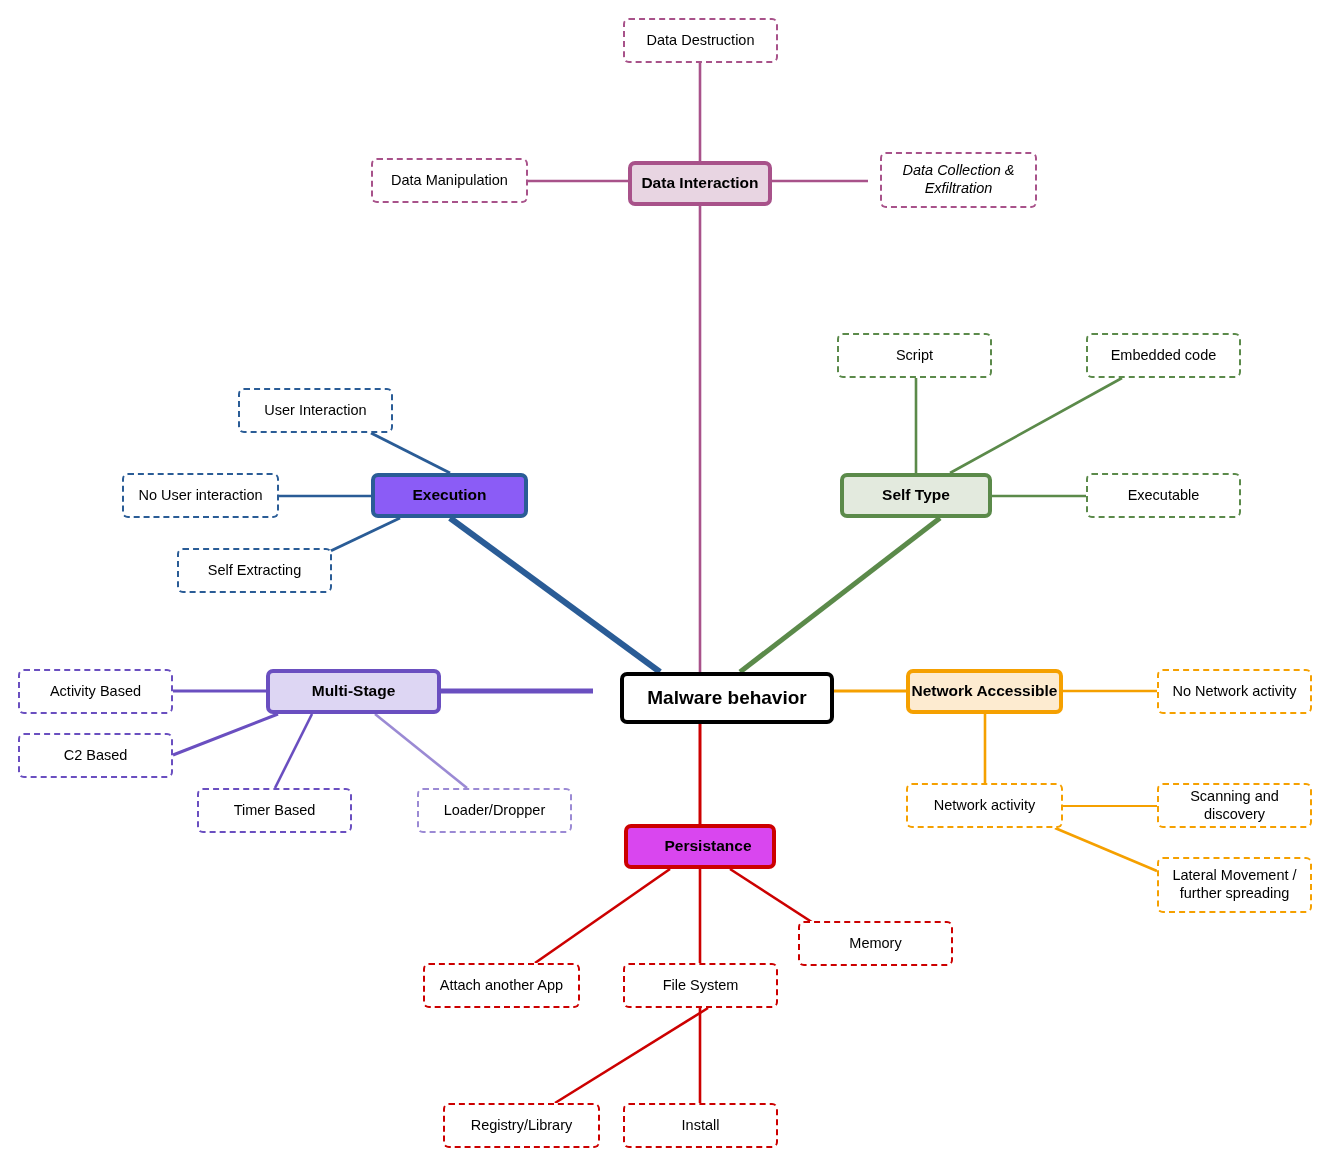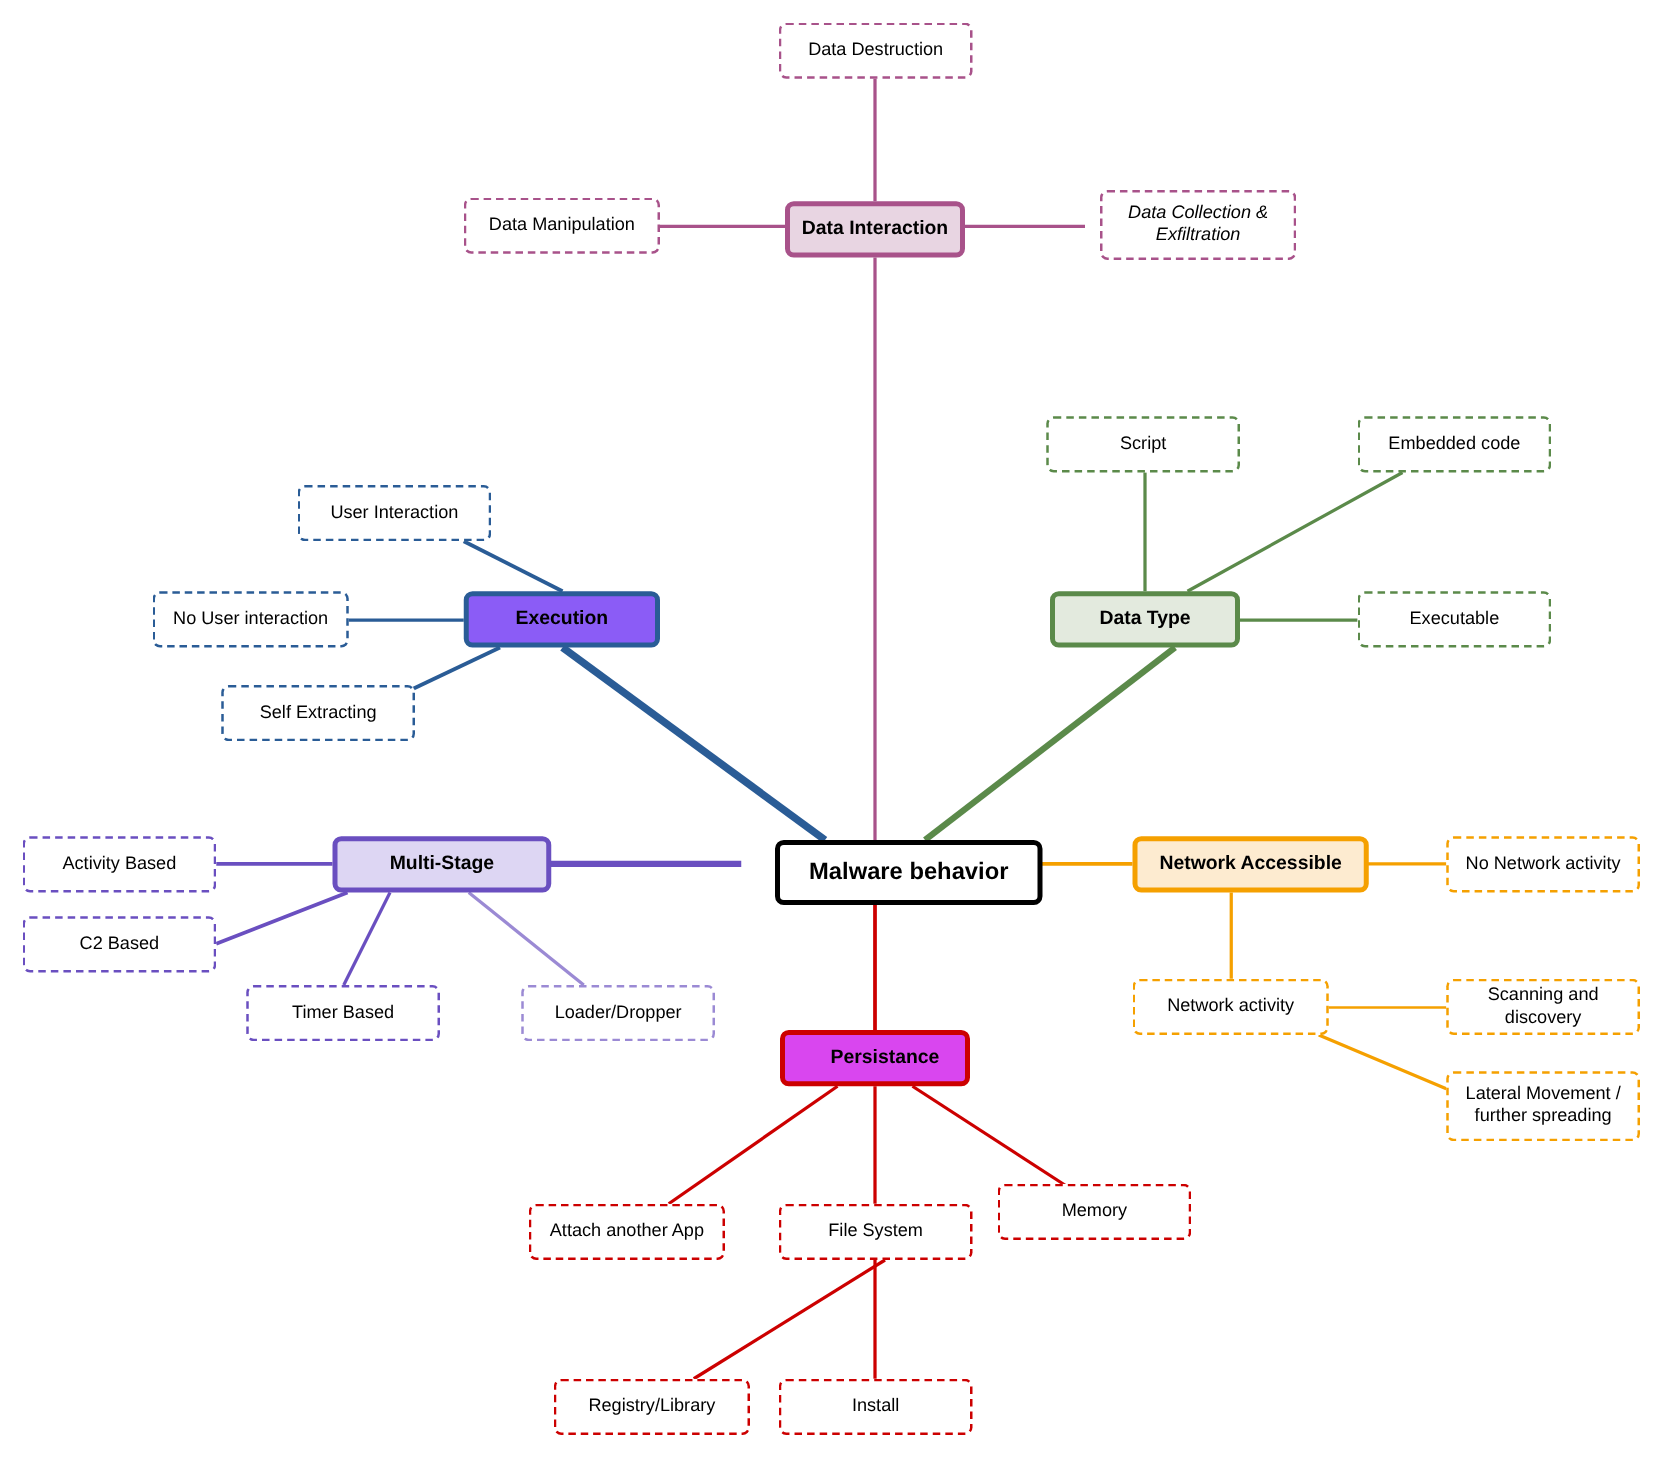--- a/index.html
+++ b/index.html
@@ -114,21 +114,21 @@
       <div class="node leaf" style="left: 238px; top: 388px; width: 155px; height: 45px; border-color: rgb(42, 92, 150);">
         <span>User Interaction</span>
       </div>
       <div class="node leaf" style="left: 122px; top: 473px; width: 157px; height: 45px; border-color: rgb(42, 92, 150);">
         <span>No User interaction</span>
       </div>
       <div class="node leaf" style="left: 177px; top: 548px; width: 155px; height: 45px; border-color: rgb(42, 92, 150);">
         <span>Self Extracting</span>
       </div>
       <div class="node branch" style="left: 840px; top: 473px; width: 152px; height: 45px; background: rgb(227, 234, 222); border-color: rgb(91, 138, 74);">
-        <span>Data Type</span>
+        <span>Self Type</span>
       </div>
       <div class="node leaf" style="left: 837px; top: 333px; width: 155px; height: 45px; border-color: rgb(91, 138, 74);">
         <span>Script</span>
       </div>
       <div class="node leaf" style="left: 1086px; top: 333px; width: 155px; height: 45px; border-color: rgb(91, 138, 74);">
         <span>Embedded code</span>
       </div>
       <div class="node leaf" style="left: 1086px; top: 473px; width: 155px; height: 45px; border-color: rgb(91, 138, 74);">
         <span>Executable</span>
       </div>
@@ -140,21 +140,21 @@
       </div>
       <div class="node leaf" style="left: 18px; top: 733px; width: 155px; height: 45px; border-color: rgb(106, 79, 192);">
         <span>C2 Based</span>
       </div>
       <div class="node leaf" style="left: 197px; top: 788px; width: 155px; height: 45px; border-color: rgb(106, 79, 192);">
         <span>Timer Based</span>
       </div>
       <div class="node leaf" style="left: 417px; top: 788px; width: 155px; height: 45px; border-color: rgb(155, 138, 212);">
         <span>Loader/Dropper</span>
       </div>
-      <div class="node branch" style="left: 906px; top: 669px; width: 189px; height: 45px; background: rgb(253, 235, 208); border-color: rgb(245, 160, 0); text-align: center;">
+      <div class="node branch" style="left: 906px; top: 669px; width: 157px; height: 45px; background: rgb(253, 235, 208); border-color: rgb(245, 160, 0); text-align: center;">
         <span>Network Accessible</span>
       </div>
       <div class="node leaf" style="left: 1157px; top: 669px; width: 155px; height: 45px; border-color: rgb(245, 160, 0);">
         <span>No Network activity</span>
       </div>
       <div class="node leaf" style="left: 906px; top: 783px; width: 157px; height: 45px; border-color: rgb(245, 160, 0);">
         <span>Network activity</span>
       </div>
       <div class="node leaf" style="left: 1157px; top: 783px; width: 155px; height: 45px; border-color: rgb(245, 160, 0);">
         <span>Scanning and discovery</span>
@@ -170,17 +170,17 @@
       </div>
       <div class="node leaf" style="left: 623px; top: 963px; width: 155px; height: 45px; border-color: rgb(204, 0, 0);">
         <span>File System</span>
       </div>
       <div class="node leaf" style="left: 443px; top: 1103px; width: 157px; height: 45px; border-color: rgb(204, 0, 0);">
         <span>Registry/Library</span>
       </div>
       <div class="node leaf" style="left: 623px; top: 1103px; width: 155px; height: 45px; border-color: rgb(204, 0, 0);">
         <span>Install</span>
       </div>
-      <div class="node leaf" style="left: 798px; top: 947px; width: 155px; height: 45px; border-color: rgb(204, 0, 0);">
+      <div class="node leaf" style="left: 798px; top: 921px; width: 155px; height: 45px; border-color: rgb(204, 0, 0);">
         <span>Memory</span>
       </div>
     </div>
 </div>
 
 </body></html>

